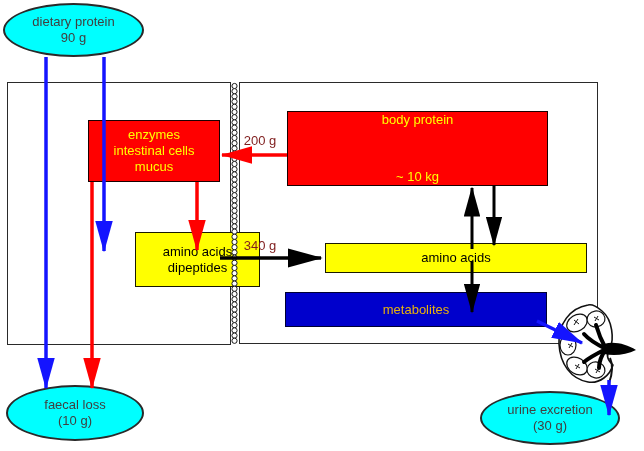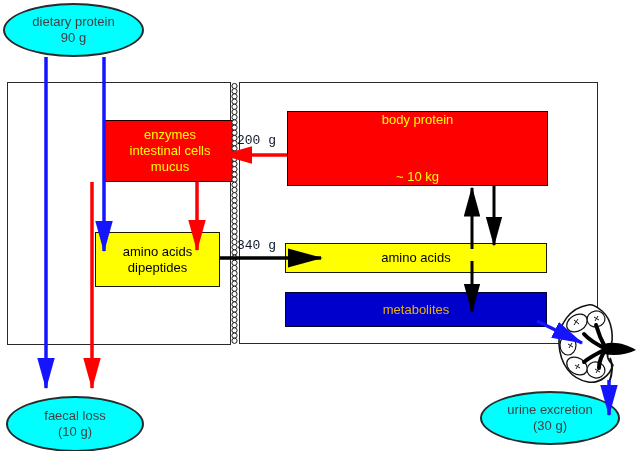--- a/index.html
+++ b/index.html
@@ -12,51 +12,51 @@
     justify-content:center;text-align:center;font-size:13px;line-height:16px;
     box-sizing:border-box;
   }
   .compartment{
     position:absolute;background:#ffffff;border:1px solid #2a2a2a;box-sizing:border-box;
   }
   .ellipse{
     border-radius:50%;background:#00ffff;border:2px solid #2a2a2a;color:#404040;
   }
   .redbox{background:#ff0000;border:1px solid #1a0000;color:#ffff00;}
-  .yellowbox{background:#ffff00;border:1px solid #1a1a00;color:#000000;}
+  .yellowbox{background:#ffff00;border:1px solid #1a1a00;color:#000000;margin-left:40px;}
   .bluebox{background:#0000cc;border:1px solid #000033;color:#eab308;}
   .flowlabel{
-    position:absolute;font-size:13px;color:#0f172a;width:46px;font-family:Liberation Mono, monospace;
+    position:absolute;font-size:13px;color:#7f1d1d;text-align:center;width:46px;
   }
   #overlay{position:absolute;left:0;top:0;pointer-events:none;}
 </style>
 </head>
 <body>
 
 <div id="canvas">
 
   <div class="compartment" style="left:7px;top:82px;width:224px;height:263px;"></div>
   <div class="compartment" style="left:239px;top:82px;width:359px;height:262px;"></div>
 
   <div class="node ellipse" style="left:3px;top:3px;width:141px;height:54px;">
     <span>dietary protein</span>
     <span>90 g</span>
   </div>
 
-  <div class="node ellipse" style="left:6px;top:396px;width:138px;height:56px;">
+  <div class="node ellipse" style="left:6px;top:385px;width:138px;height:56px;">
     <span>faecal loss</span>
     <span>(10 g)</span>
   </div>
 
   <div class="node ellipse" style="left:480px;top:391px;width:140px;height:54px;">
     <span>urine excretion</span>
     <span>(30 g)</span>
   </div>
 
-  <div class="node redbox" style="left:88px;top:120px;width:132px;height:62px;margin-left:16px;">
+  <div class="node redbox" style="left:88px;top:120px;width:132px;height:62px;">
     <span>enzymes</span>
     <span>intestinal cells</span>
     <span>mucus</span>
   </div>
 
   <div class="node yellowbox" style="left:95px;top:232px;width:125px;height:55px;">
     <span>amino acids</span>
     <span>dipeptides</span>
   </div>
 

